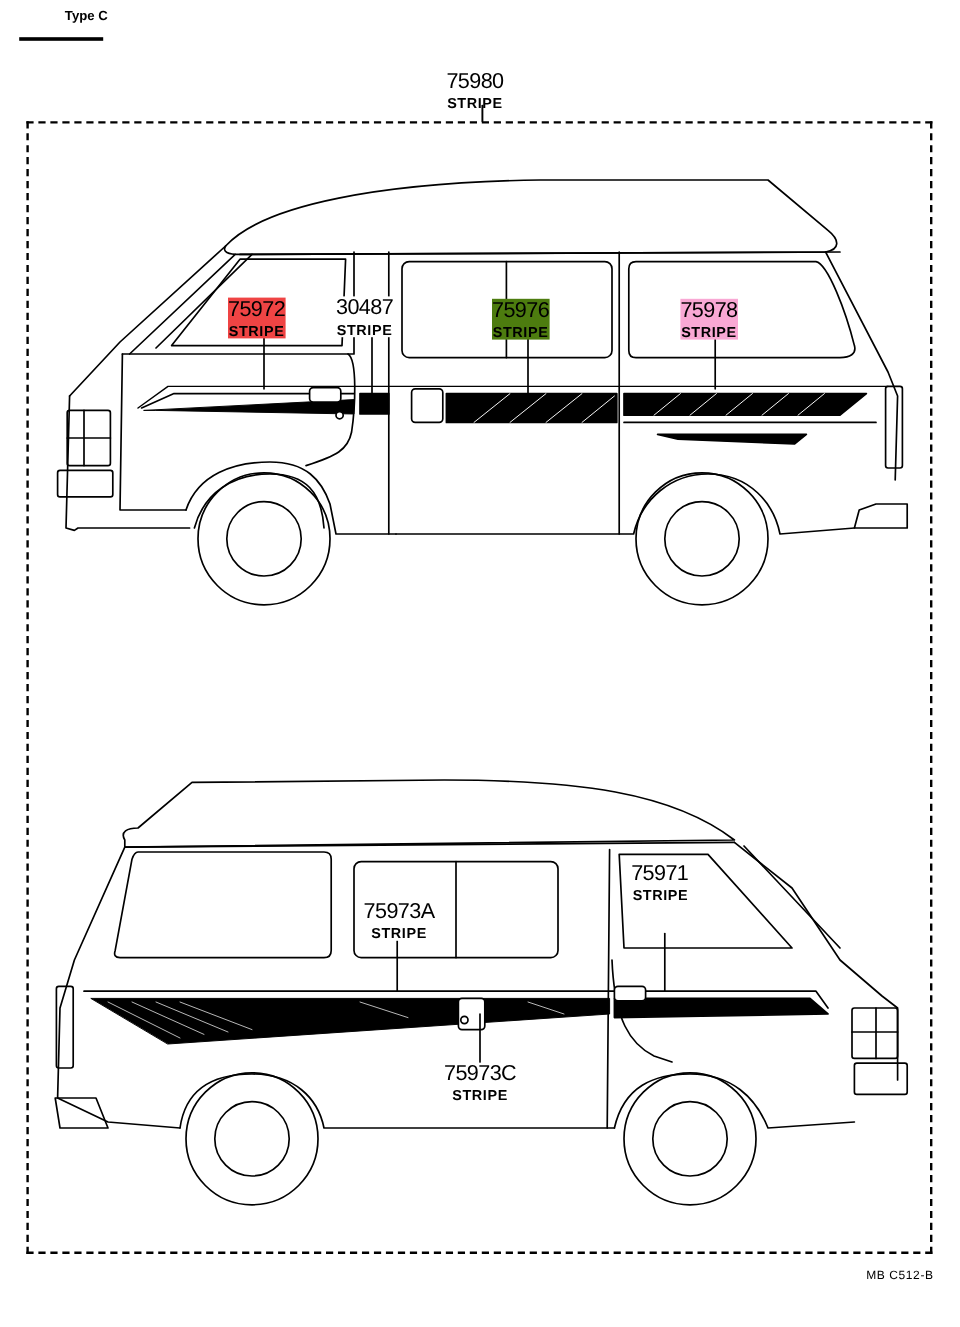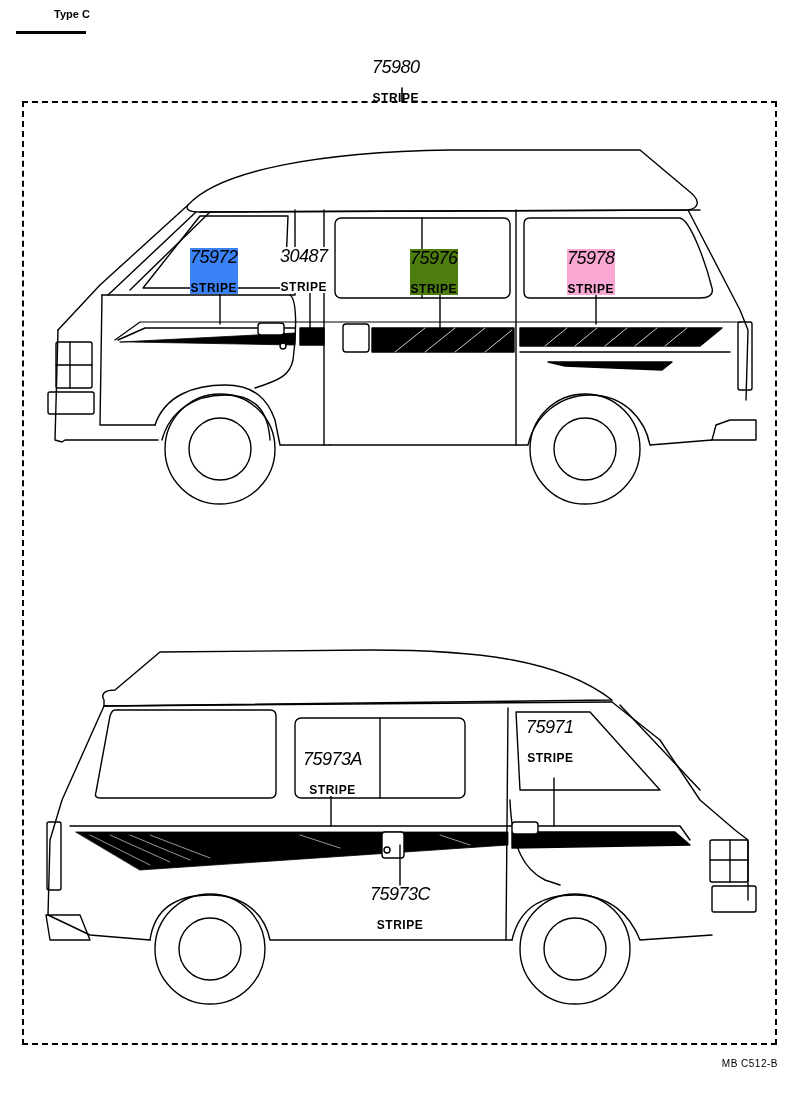--- a/index.html
+++ b/index.html
@@ -1,22 +1,22 @@
 <!DOCTYPE html>
 <html><head>
 <meta charset="utf-8">
 <style>
   html, body { margin:0; padding:0; background:#ffffff; }
   body { width:800px; height:1106px; position:relative; overflow:hidden;
          font-family:"Liberation Sans", sans-serif; color:#000; }
   .title { position:absolute; left:18px; top:8px; font-size:11px; font-weight:bold;margin-left:36px; }
   .title-underline { position:absolute; left:16px; top:31px; width:70px; height:3px; background:#000; }
   .callout { position:absolute; text-align:center; line-height:1; }
-  .callout .num { font-size:18px; font-weight:normal; letter-spacing:-0.5px; display:block;font-style:italic; }
-  .callout .lbl { font-size:12px; font-weight:bold; letter-spacing:0.5px; display:block; margin-top:16px; }
+  .callout .num { font-size:18px; font-weight:normal; letter-spacing:-0.5px; display:block; }
+  .callout .lbl { font-size:12px; font-weight:bold; letter-spacing:0.5px; display:block; margin-top:4px; }
   .frame { position:absolute; left:22px; top:101px; width:755px; height:944px;
            border:2px dashed #000; box-sizing:border-box; }
   svg.drawing { position:absolute; left:0; top:0; }
   .ref { position:absolute; right:22px; top:1058px; font-size:10px; letter-spacing:0.5px;padding-left:44px; }
 </style>
 </head>
 <body>
 
 <div class="title">Type C</div>
 <div class="title-underline"></div>
@@ -150,21 +150,21 @@
     <line x1="331" y1="782" x2="331" y2="826"></line>
     <line x1="554" y1="778" x2="554" y2="826"></line>
     <line x1="400" y1="845" x2="400" y2="885"></line>
   </g>
 </svg>
 
 <div class="callout" style="left:372px; top:58px;">
   <span class="num">75980</span>
   <span class="lbl">STRIPE</span>
 </div>
-<div class="callout" style="left:190px; top:248px; background:#3b82f6;">
+<div class="callout" style="left:190px; top:248px; background:#ef4444;">
   <span class="num">75972</span>
   <span class="lbl">STRIPE</span>
 </div>
 <div class="callout" style="left:280px; top:247px; background:#fff;">
   <span class="num">30487</span>
   <span class="lbl">STRIPE</span>
 </div>
 <div class="callout" style="left:410px; top:249px; background:#4d7c0f;">
   <span class="num">75976</span>
   <span class="lbl">STRIPE</span>

